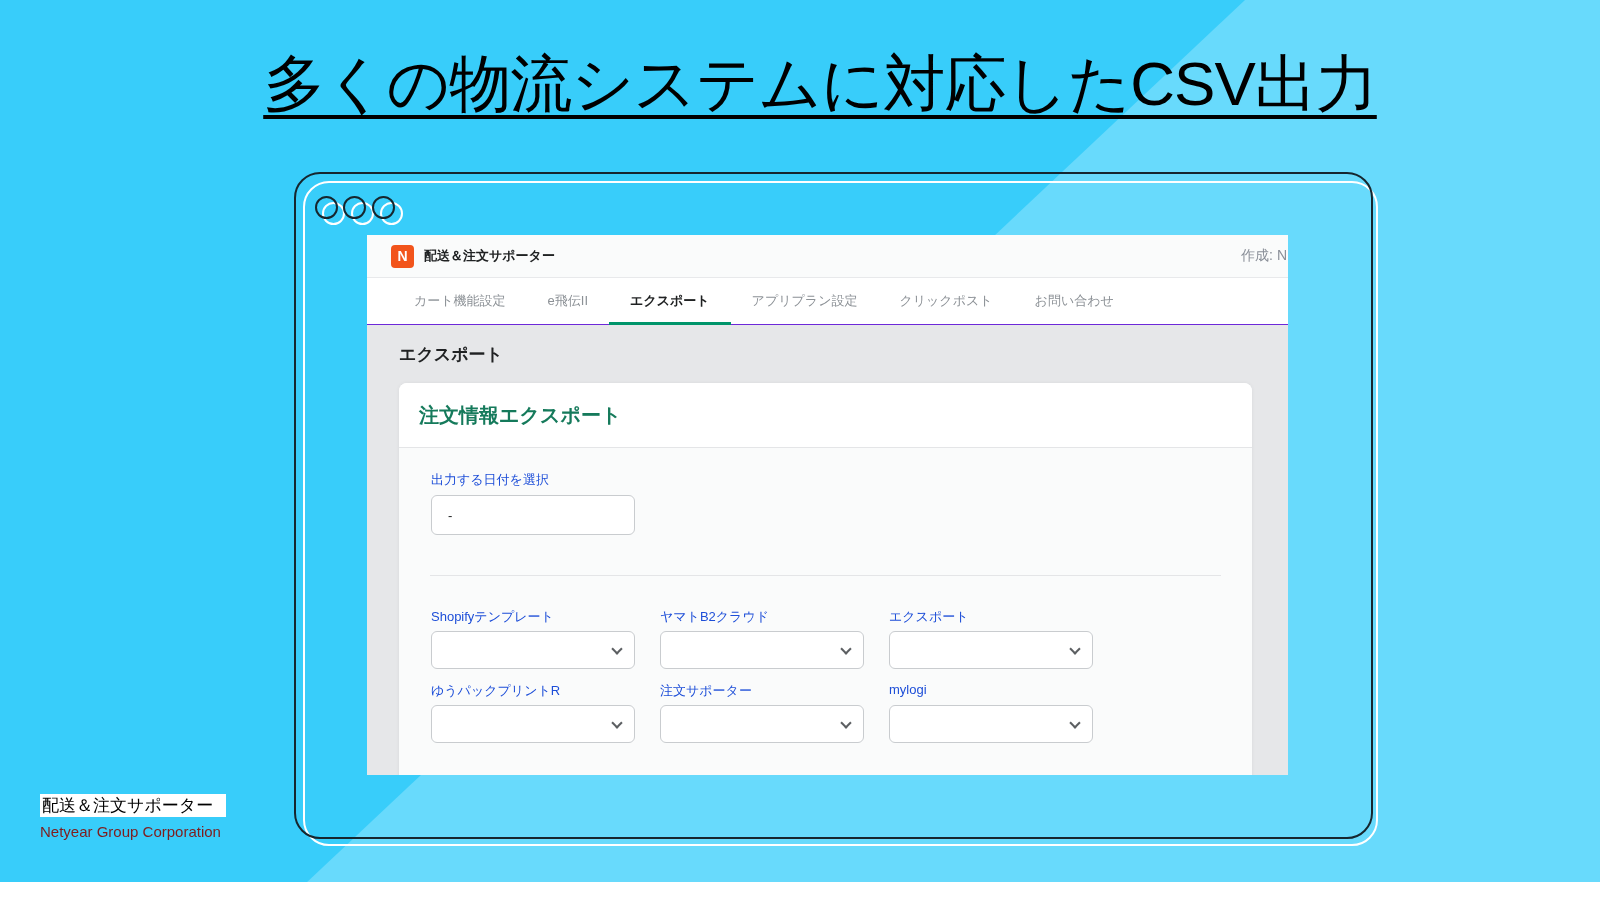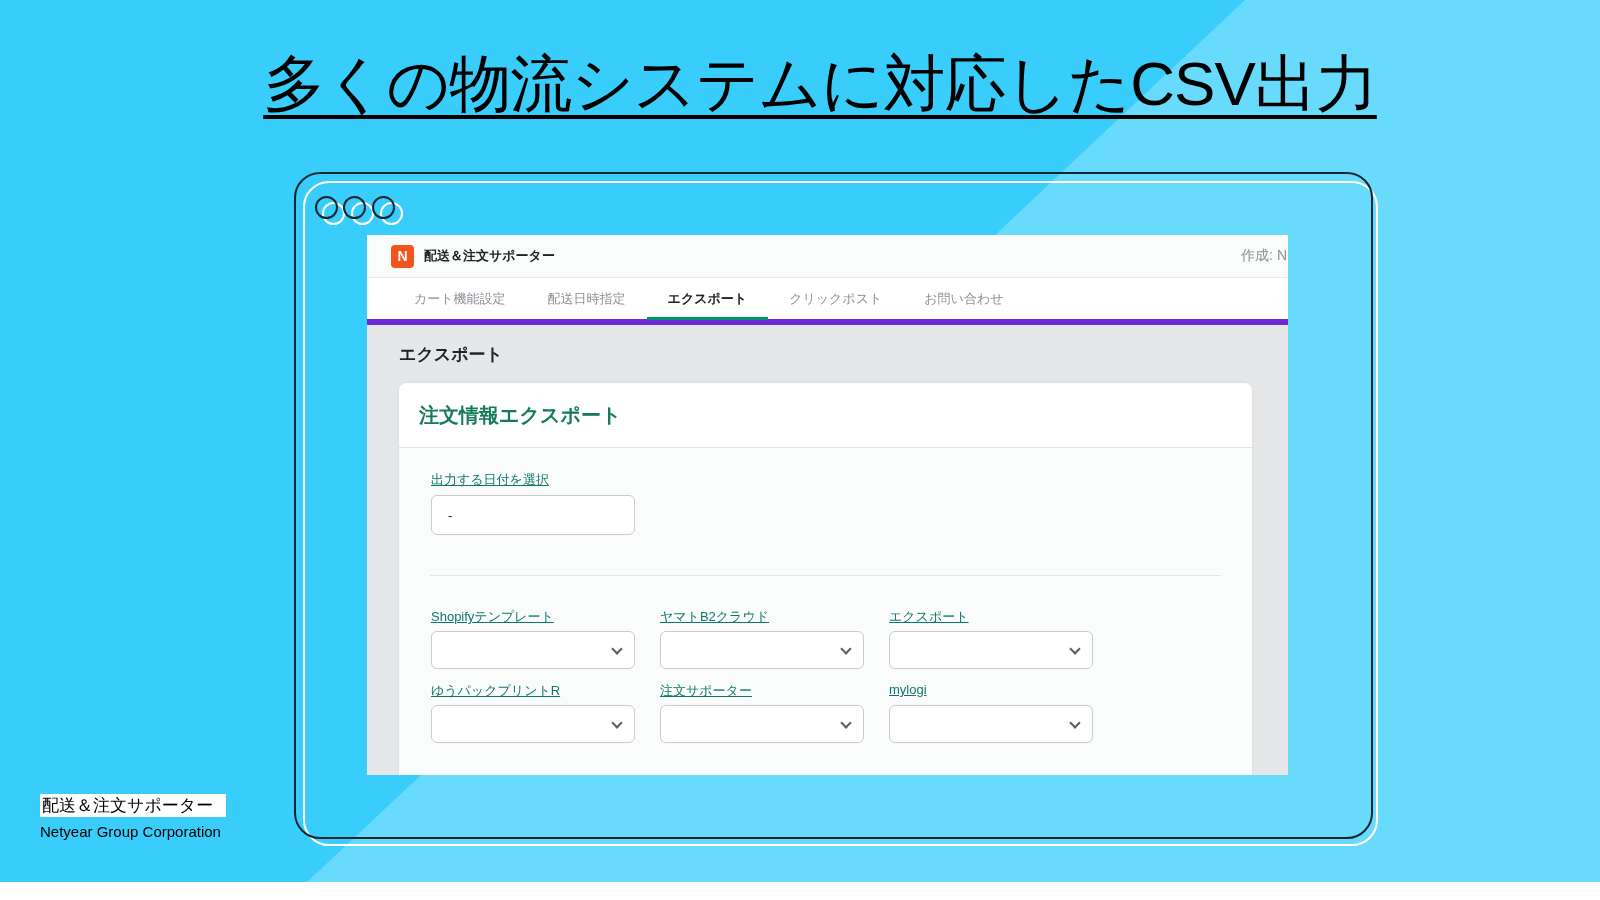--- a/index.html
+++ b/index.html
@@ -31,55 +31,55 @@
     background:#e6e7e9; overflow:hidden; }
   .app-header { position:absolute; left:0; top:0; right:0; height:43px; background:#fafbfb;
     border-bottom:1px solid #e8e9eb; display:flex; align-items:center; padding:0 10px 0 24px; }
   .logo { width:23px; height:23px; border-radius:4px; background:#f2541b; color:#fff;
     font-weight:bold; font-size:14px; display:flex; align-items:center; justify-content:center; }
   .app-title { margin-left:10px; font-size:13px; font-weight:600; color:#202223; }
   .app-header .spacer { flex:1; }
   .created-by { font-size:14px; color:#8a8f98; white-space:nowrap; margin-right:-9px; }
 
   .app-tabs { position:absolute; left:0; top:43px; right:0; height:47px; background:#fff;
-    border-bottom:6px solid #6d28d9; display:flex; align-items:stretch; padding-left:26px; }
+    border-bottom:1px solid #6d28d9; display:flex; align-items:stretch; padding-left:26px; }
   .tab { display:flex; align-items:center; padding:0 21px; font-size:13px; color:#8c9196;
     position:relative; cursor:pointer; white-space:nowrap; }
   .tab.active { color:#202223; font-weight:700; }
   .tab.active::after { content:""; position:absolute; left:0; right:0; bottom:-1px; height:3px; background:#00956b; }
 
   .page-title-bar { position:absolute; left:0; top:90px; right:0; height:58px; background:#e6e7e9;
     display:flex; align-items:center; padding-left:32px; }
   .page-title { font-size:17px; font-weight:700; color:#202223; }
 
   .card { position:absolute; left:32px; top:148px; width:853px; height:600px;
     background:#fafbfb; border-radius:8px 8px 0 0; box-shadow:0 0 4px rgba(0,0,0,0.06); }
   .card-head { height:65px; background:#fff; border-radius:8px 8px 0 0;
     border-bottom:1px solid #e4e5e7; display:flex; align-items:center; padding-left:20px; }
   .card-title { font-size:20px; font-weight:700; color:#157a5b; }
 
-  .field-label { position:absolute; font-size:13px; color:#0f766e; white-space:nowrap;text-decoration:underline; }
+  .field-label { position:absolute; font-size:13px; color:#1d4ed8; white-space:nowrap; }
   .lbl-date { left:32px; top:88px; }
   .date-input { position:absolute; left:32px; top:112px; width:204px; height:40px;
     background:#fff; border:1px solid #c9cccf; border-radius:6px; font-size:13px; color:#202223;
     padding:0 16px; outline:none; }
   .hr { position:absolute; left:31px; top:192px; width:791px; height:1px; background:#e4e5e7; }
 
   .lbl-r1 { top:225px;text-align:center; } .lbl-r2 { top:299px; }
   .col1 { left:32px; } .col2 { left:261px; } .col3 { left:490px; }
   .select { position:absolute; width:204px; height:38px; background:#fff;
     border:1px solid #c9cccf; border-radius:6px; cursor:pointer;
     display:flex; align-items:center; padding:0 14px; font-size:13px; color:#202223; }
   .sel-r1 { top:248px; } .sel-r2 { top:322px; }
   .chev { position:absolute; right:13px; top:13px; width:8px; height:8px;
     border-right:2px solid #5c5f62; border-bottom:2px solid #5c5f62; transform:rotate(45deg); }
 
   .footer-name { position:absolute; left:40px; top:794px; width:186px; height:23px;
     background:#ffffff; font-size:17px; color:#000; line-height:23px; padding-left:2px; white-space:nowrap; }
-  .footer-company { position:absolute; left:40px; top:823px; font-size:15px; color:#000000; }
+  .footer-company { position:absolute; left:40px; top:823px; font-size:15px; color:#7f1d1d; }
 </style>
 </head>
 <body>
 
 <div id="stage">
   <div class="bg-light"></div>
   <div class="bottom-strip"></div>
 
   <div class="slide-title">多くの物流システムに対応したCSV出力</div>
 
@@ -96,22 +96,23 @@
 
     <div class="app-header">
       <div class="logo">N</div>
       <div class="app-title">配送＆注文サポーター</div>
       <div class="spacer"></div>
       <div class="created-by">作成: N</div>
     </div>
 
     <div class="app-tabs">
       <div class="tab">カート機能設定</div>
-      <div class="tab">配送日時指定</div>
+      <div class="tab">e飛伝II</div>
       <div class="tab active">エクスポート</div>
+      <div class="tab">アプリプラン設定</div>
       <div class="tab">クリックポスト</div>
       <div class="tab">お問い合わせ</div>
     </div>
 
     <div class="page-title-bar">
       <div class="page-title">エクスポート</div>
     </div>
 
     <div class="card">
       <div class="card-head">

